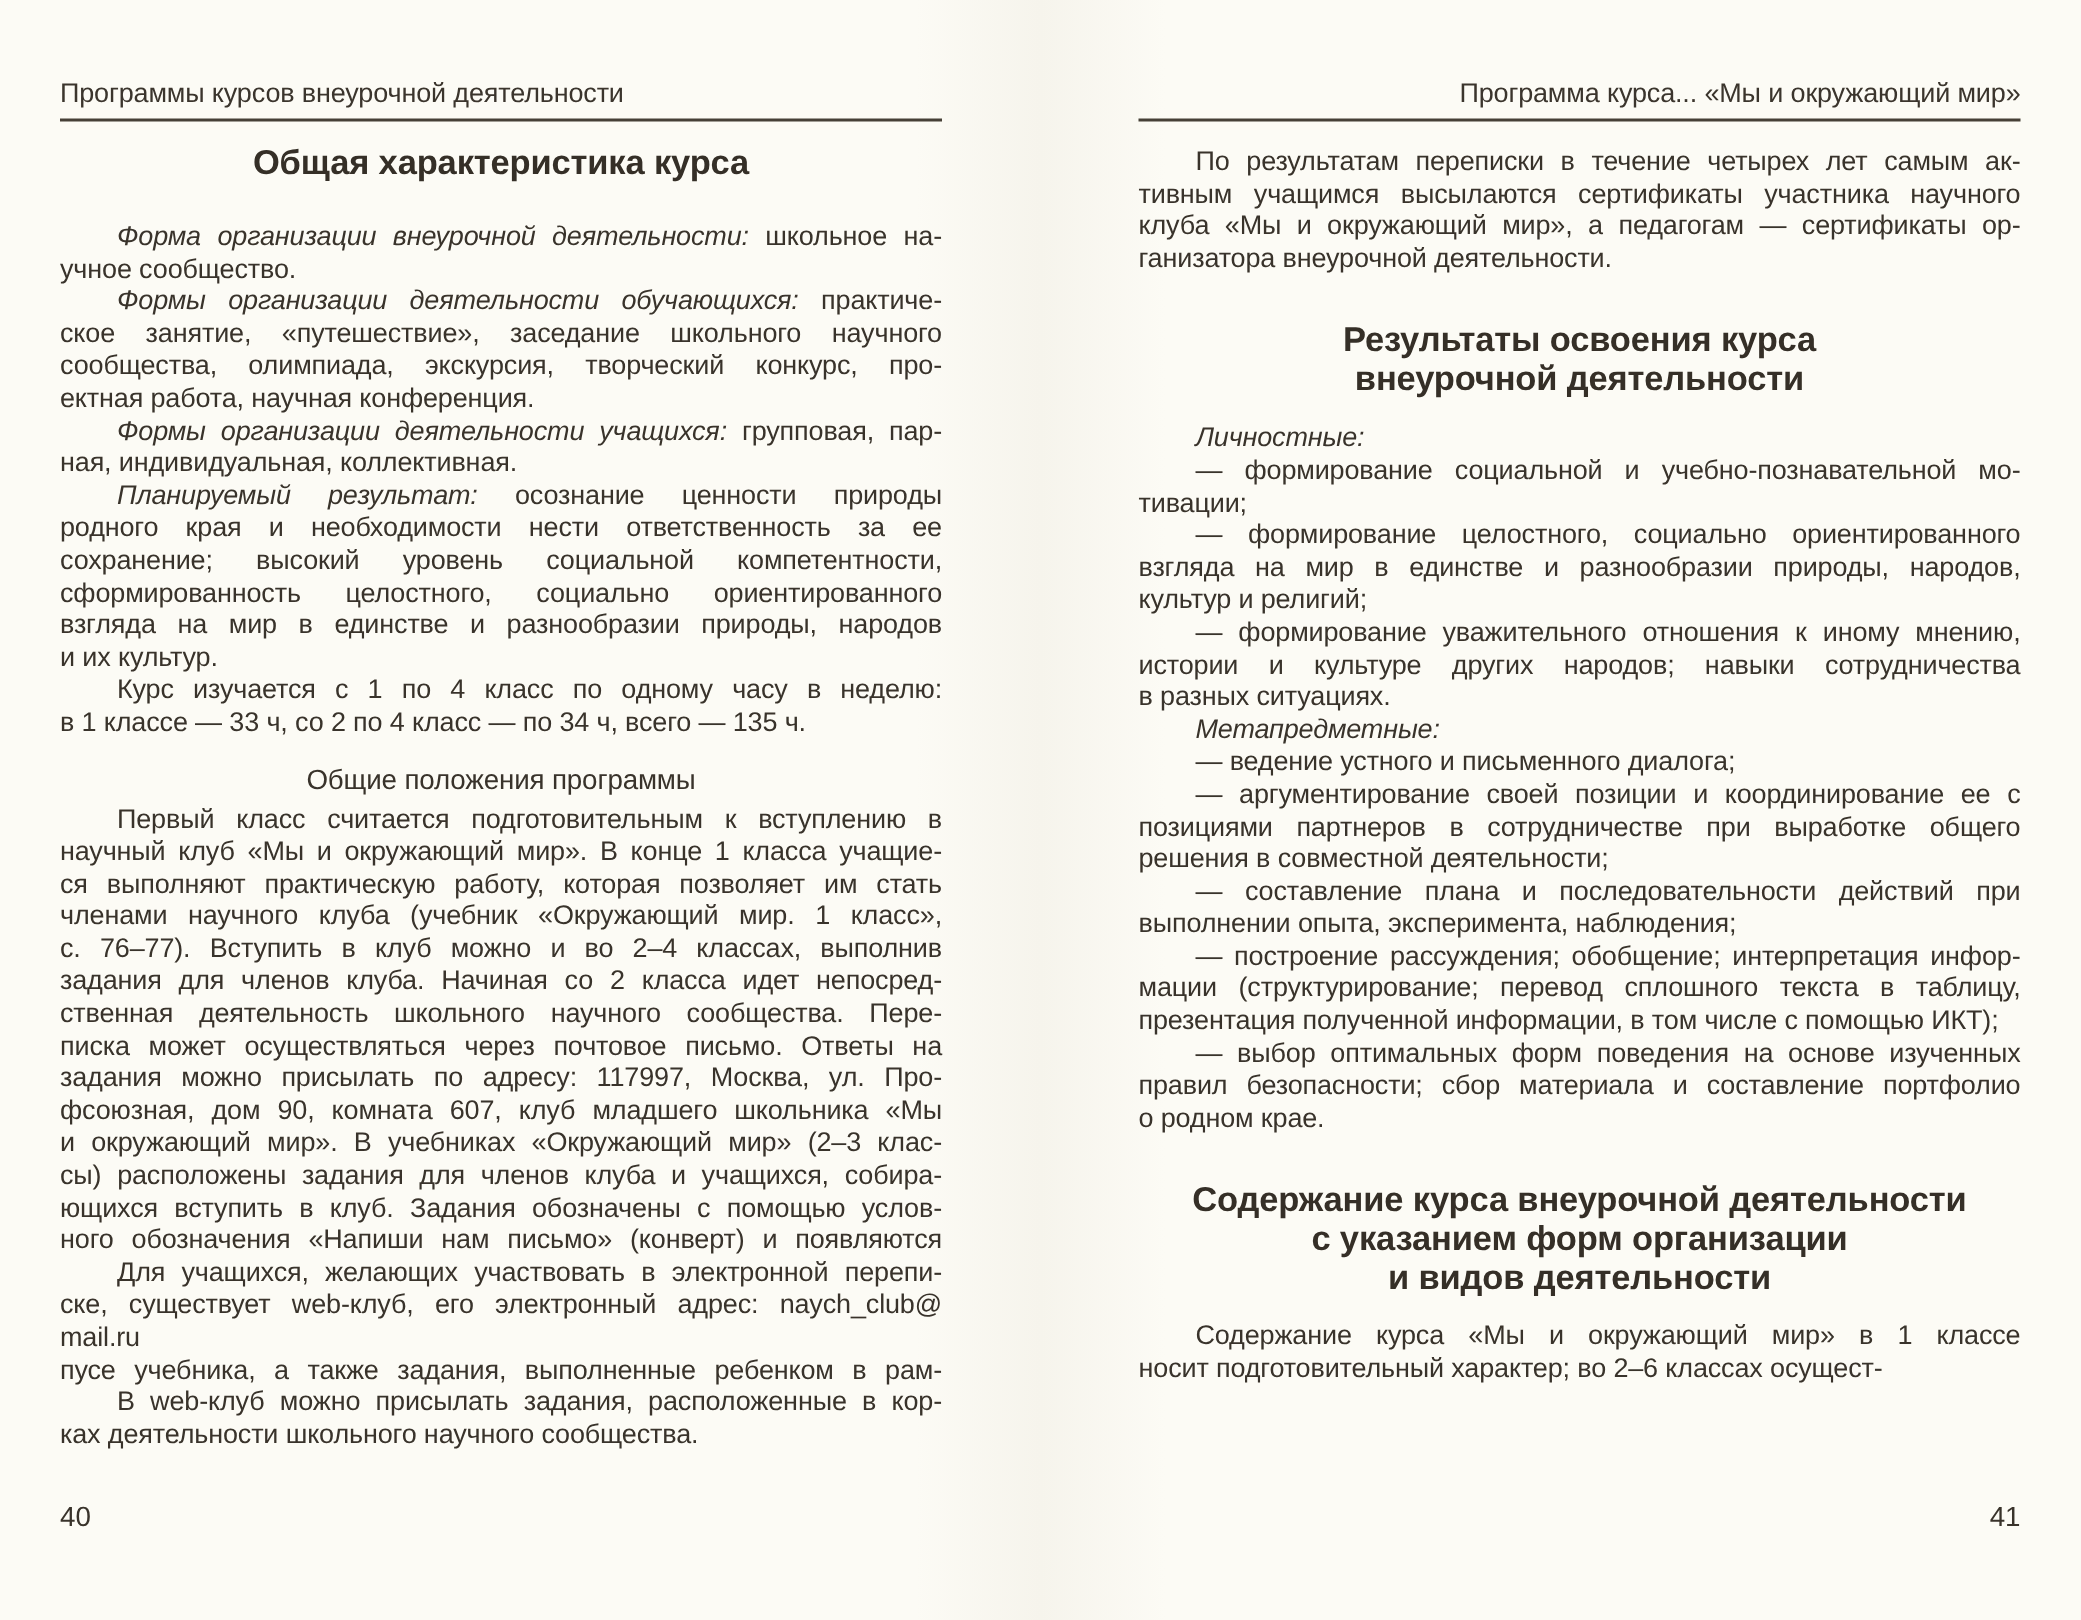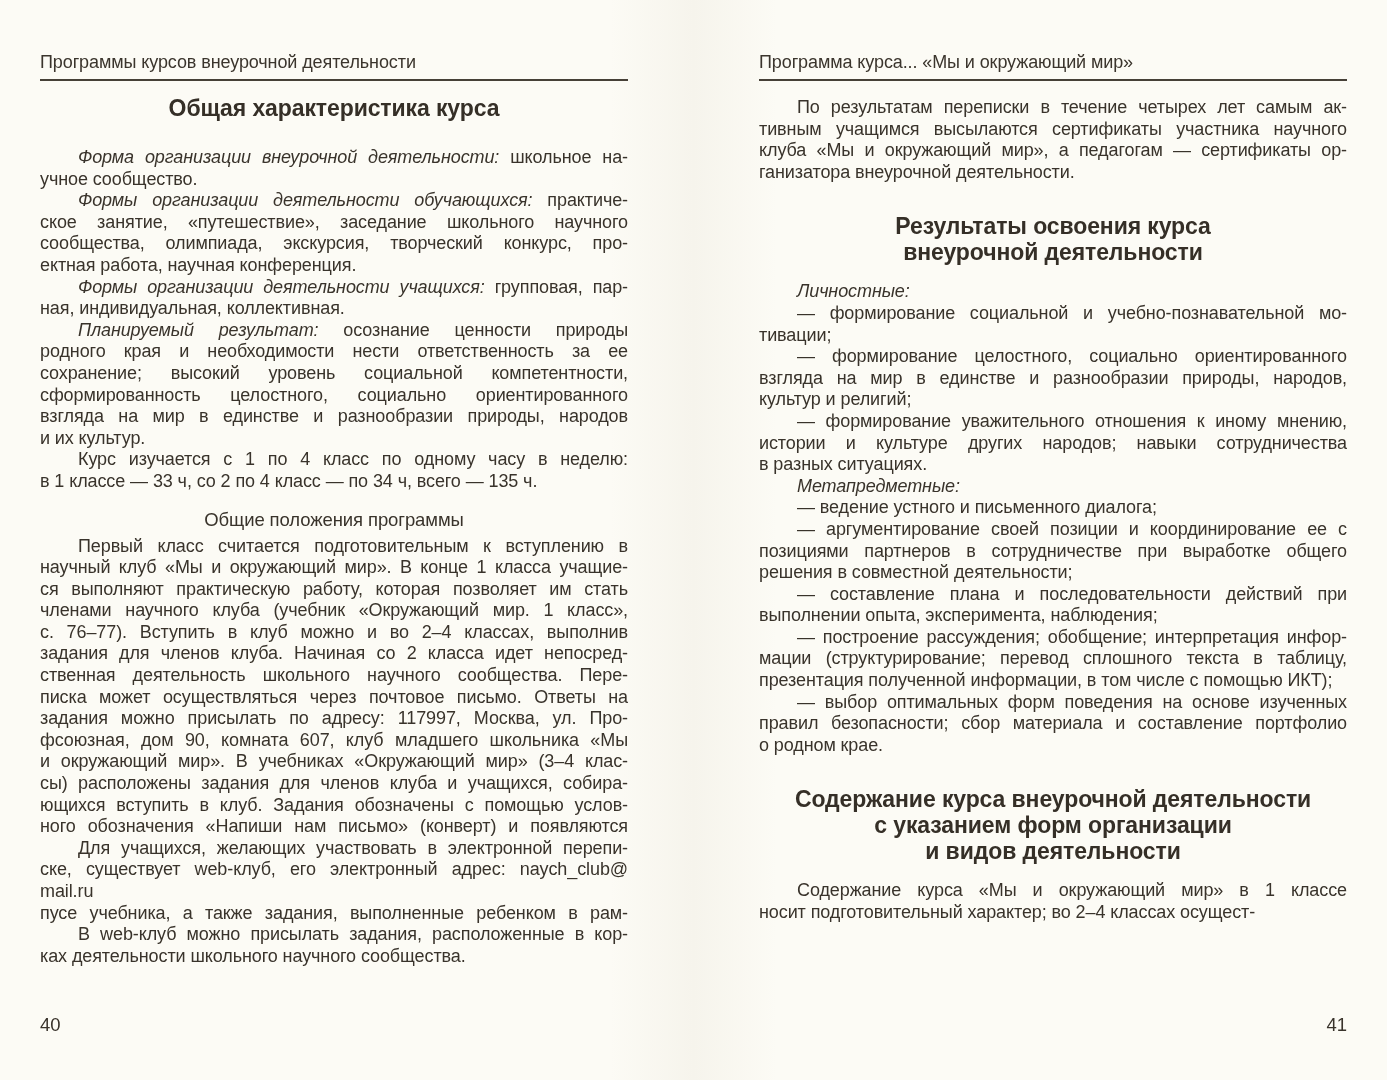--- a/index.html
+++ b/index.html
@@ -16,21 +16,21 @@
   .page.left  { left: 40px; }
   .page.right { left: 759px; }
 
   .run-head {
     padding-top: 52px;
     font-size: 18px;
     line-height: 20px;
     letter-spacing: -0.1px;
     color: #3b352d;
   }
-  .page.right .run-head { }
+  .page.right .run-head { text-align: right; }
   .rule { height: 0; border-top: 2.5px solid #46403700; border-top: 2.5px solid #464037; margin-top: 7px; }
 
   .content {
     font-size: 18px;
     line-height: 21.6px;
     letter-spacing: -0.1px;
     text-rendering: optimizeLegibility;
   }
   .content em { font-style: italic; }
 
@@ -54,21 +54,21 @@
     font-size: 18.5px;
     line-height: 22px;
     text-align: center;
     margin: 16px 0 5px;
   }
 
   .content > .para:first-child { margin-top: 16px; }
 
   .pagenum {
     position: absolute;
-    bottom: 44px;
+    bottom: 58px;
     font-size: 18.5px;
     color: #39332b;
   }
   .page.left  .pagenum { left: 0; }
   .page.right .pagenum { right: 0; }
 </style>
 </head>
 <body>
 
 <div class="scan">
@@ -115,21 +115,21 @@
           <div class="line first">Первый класс считается подготовительным к вступлению в</div>
           <div class="line">научный клуб «Мы и окружающий мир». В конце 1 класса учащие-</div>
           <div class="line">ся выполняют практическую работу, которая позволяет им стать</div>
           <div class="line">членами научного клуба (учебник «Окружающий мир. 1 класс»,</div>
           <div class="line">с. 76–77). Вступить в клуб можно и во 2–4 классах, выполнив</div>
           <div class="line">задания для членов клуба. Начиная со 2 класса идет непосред-</div>
           <div class="line">ственная деятельность школьного научного сообщества. Пере-</div>
           <div class="line">писка может осуществляться через почтовое письмо. Ответы на</div>
           <div class="line">задания можно присылать по адресу: 117997, Москва, ул. Про-</div>
           <div class="line">фсоюзная, дом 90, комната 607, клуб младшего школьника «Мы</div>
-          <div class="line">и окружающий мир». В учебниках «Окружающий мир» (3–4 клас-</div>
+          <div class="line">и окружающий мир». В учебниках «Окружающий мир» (2–3 клас-</div>
           <div class="line">сы) расположены задания для членов клуба и учащихся, собира-</div>
           <div class="line">ющихся вступить в клуб. Задания обозначены с помощью услов-</div>
           <div class="line">ного обозначения «Напиши нам письмо» (конверт) и появляются</div>
         </div>
         <div class="para">
           <div class="line first">Для учащихся, желающих участвовать в электронной перепи-</div>
           <div class="line">ске, существует web-клуб, его электронный адрес: naych_club@</div>
           <div class="line end">mail.ru</div>
         </div>
         <div class="para">
@@ -199,19 +199,19 @@
           <div class="line">правил безопасности; сбор материала и составление портфолио</div>
           <div class="line end">о родном крае.</div>
         </div>
         <div class="h1">
           <div class="line first">Содержание курса внеурочной деятельности</div>
           <div class="line">с указанием форм организации</div>
           <div class="line end">и видов деятельности</div>
         </div>
         <div class="para">
           <div class="line first">Содержание курса «Мы и окружающий мир» в 1 классе</div>
-          <div class="line end">носит подготовительный характер; во 2–4 классах осущест-</div>
+          <div class="line end">носит подготовительный характер; во 2–6 классах осущест-</div>
         </div>
       </div>
     <div class="pagenum">41</div>
   </section>
 
 </div>
 
 </body></html>

